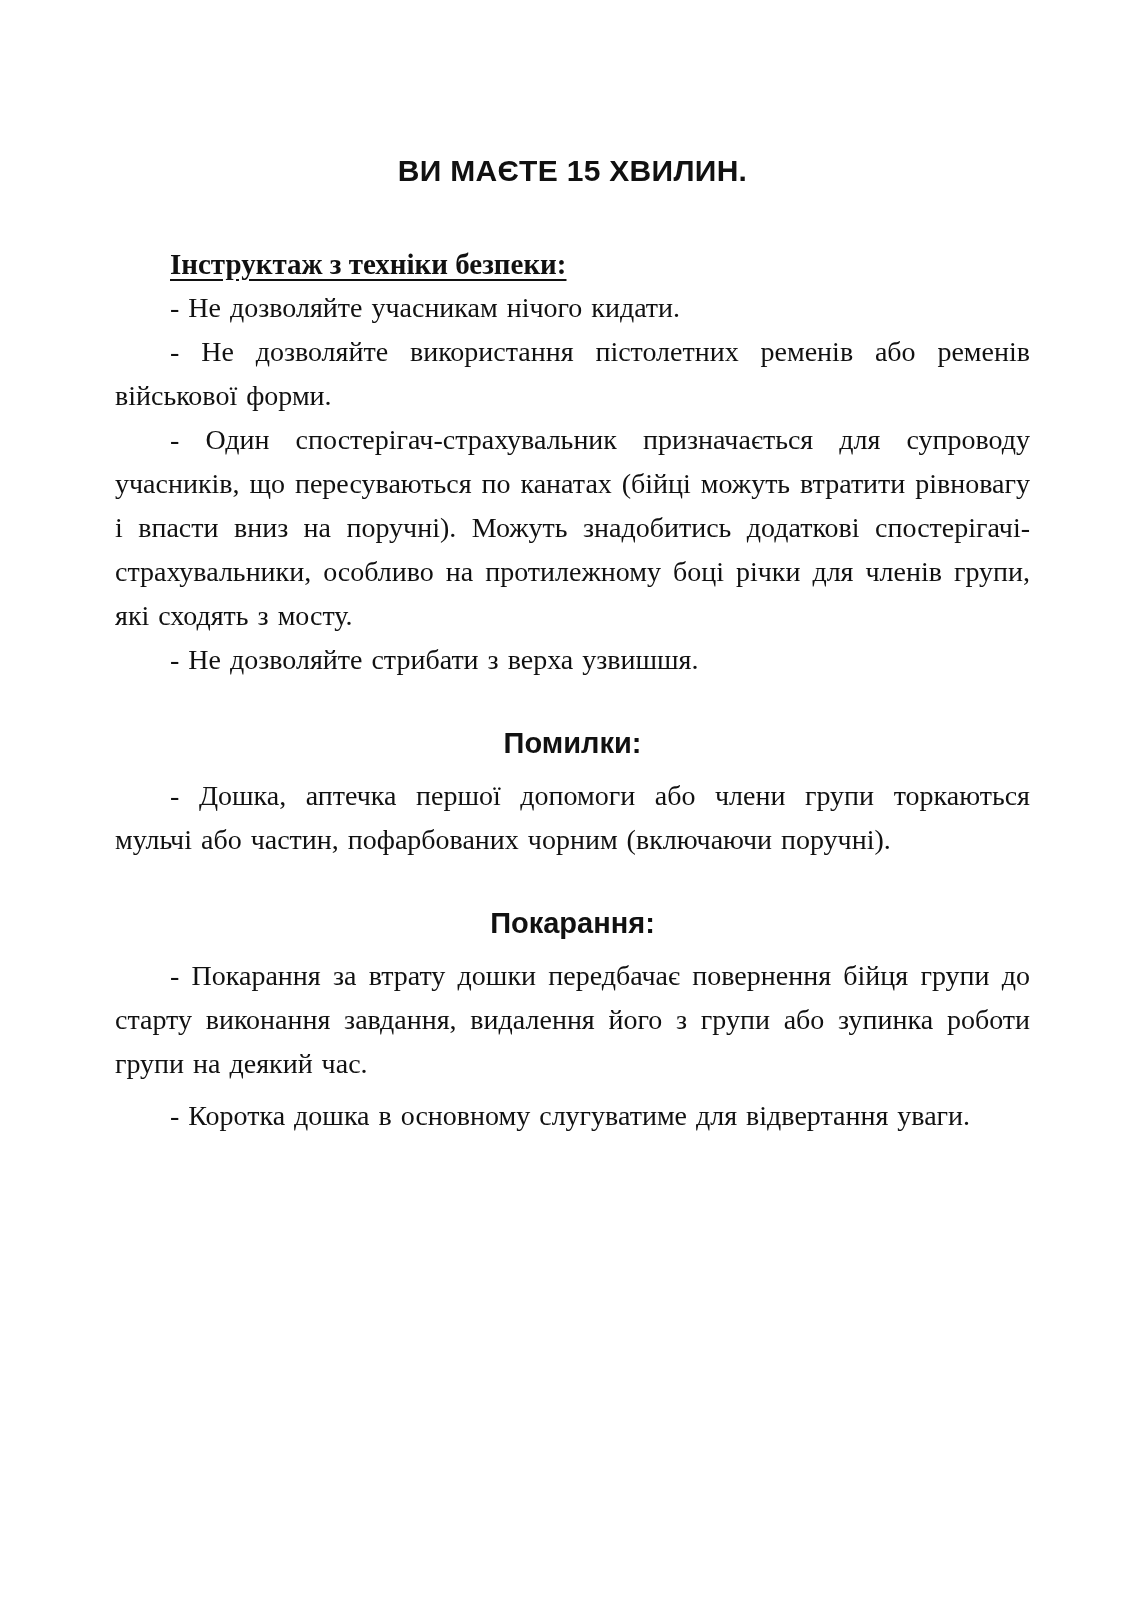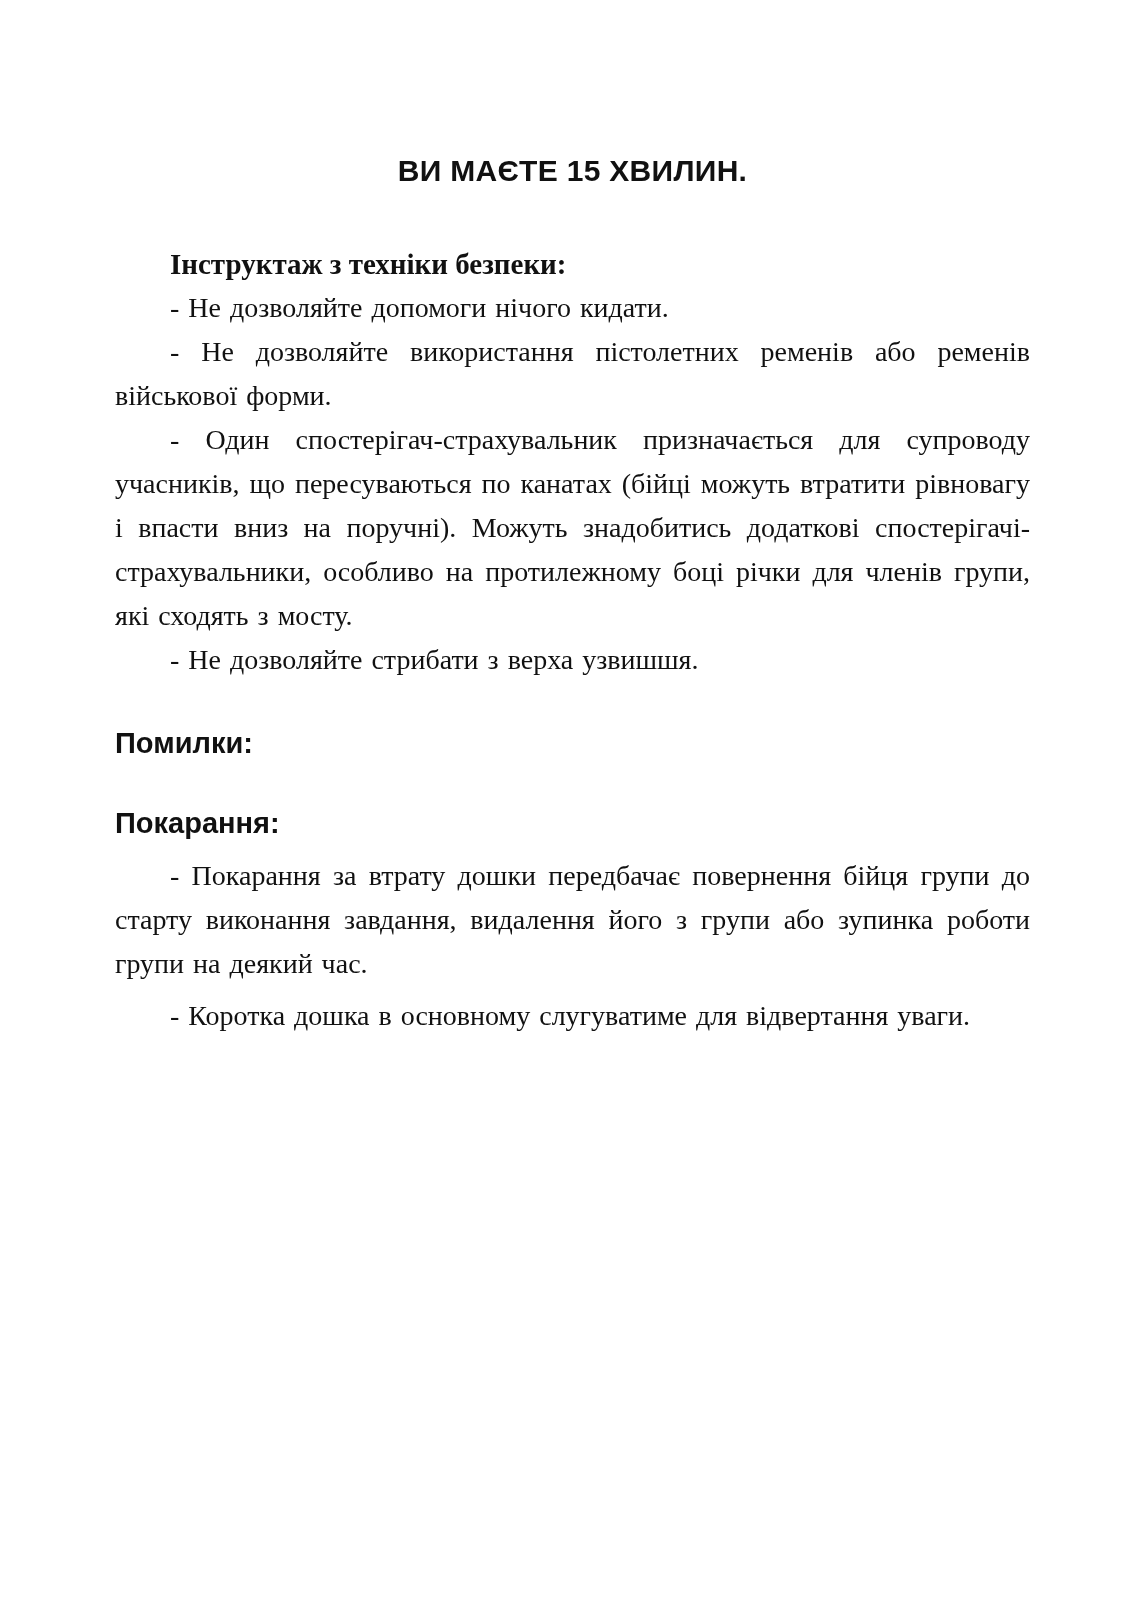--- a/index.html
+++ b/index.html
@@ -30,36 +30,37 @@
   }
   .safety-heading {
     font-family: "Liberation Serif", serif;
     font-weight: bold;
     font-size: 29px;
     line-height: 44px;
     margin: 0;
     text-indent: 55px;
   }
   .safety-heading span {
+    text-decoration: underline;
     text-underline-offset: 5px;
   }
   .para {
     font-size: 28px;
     line-height: 44px;
     text-align: justify;
     text-indent: 55px;
     margin: 0;
     word-spacing: 2px;
   }
   .section-heading {
     font-family: "Liberation Sans", sans-serif;
     font-weight: bold;
     font-size: 29px;
     line-height: 38px;
-    text-align: left;
+    text-align: center;
     margin: 42px 0 12px 0;
   }
   .mt-lg {
     margin-top: 8px;
   }
   .page-number {
     position: absolute;
     left: 0;
     right: 0;
     top: 1488px;
@@ -70,27 +71,28 @@
 </style>
 </head>
 <body>
 
 <div class="page">
 
   <h1 class="doc-title">ВИ МАЄТЕ 15 ХВИЛИН.</h1>
 
   <h2 class="safety-heading"><span>Інструктаж з техніки безпеки:</span></h2>
 
-  <p class="para">-  Не дозволяйте допомоги нічого кидати.</p>
+  <p class="para">-  Не дозволяйте учасникам нічого кидати.</p>
   <p class="para">-  Не дозволяйте використання пістолетних ременів або ременів військової форми.</p>
   <p class="para">-  Один спостерігач-страхувальник призначається для супроводу учасників, що пересуваються по канатах (бійці можуть втратити рівновагу і впасти вниз на поручні). Можуть знадобитись додаткові спостерігачі-страхувальники, особливо на протилежному боці річки для членів групи, які сходять з мосту.</p>
   <p class="para">-  Не дозволяйте стрибати з верха узвишшя.</p>
 
   <h2 class="section-heading">Помилки:</h2>
 
+  <p class="para">- Дошка, аптечка першої допомоги або члени групи торкаються мульчі або частин, пофарбованих чорним (включаючи поручні).</p>
 
   <h2 class="section-heading">Покарання:</h2>
 
   <p class="para">- Покарання за втрату дошки передбачає повернення бійця групи до старту виконання завдання, видалення його з групи або зупинка роботи групи на деякий час.</p>
 
 
   <p class="para mt-lg">- Коротка дошка в основному слугуватиме для відвертання уваги.</p>
 
   <div class="page-number">8</div>
 

